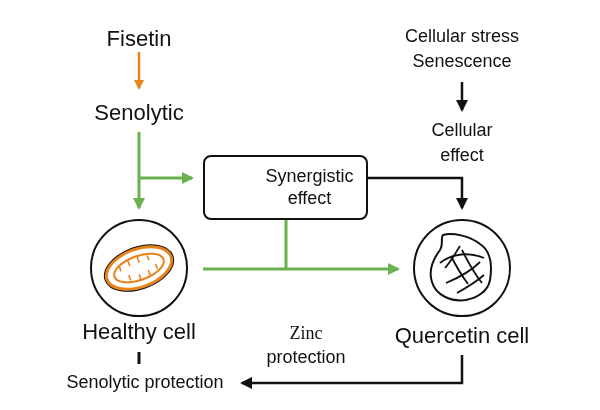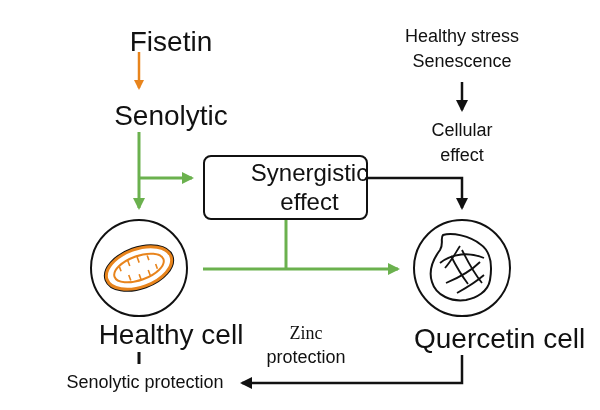--- a/index.html
+++ b/index.html
@@ -1,20 +1,20 @@
 <!DOCTYPE html>
 <html><head>
 <meta charset="utf-8">
 <style>
   html, body { margin:0; padding:0; background:#ffffff; }
   body { width:600px; height:410px; position:relative; overflow:hidden; font-family:"Liberation Sans", sans-serif; color:#111; }
   .lbl { position:absolute; text-align:center; white-space:nowrap; line-height:1.15; }
-  .big { font-size:28px;margin-left:32px; }
+  .big { font-size:22px; }
   .mid { font-size:18px; }
-  .syn-box { position:absolute; left:203px; top:155px; width:165px; height:65px; border:2px solid #111; border-radius:8px; box-sizing:border-box; display:flex; flex-direction:column; align-items:center; justify-content:center; font-size:24px; line-height:1.2; background:#fff;padding-left:48px; }
+  .syn-box { position:absolute; left:203px; top:155px; width:165px; height:65px; border:2px solid #111; border-radius:8px; box-sizing:border-box; display:flex; flex-direction:column; align-items:center; justify-content:center; font-size:18px; line-height:1.2; background:#fff;padding-left:48px; }
   svg.wires { position:absolute; left:0; top:0; }
 </style>
 </head>
 <body>
 
 <svg class="wires" width="600" height="410" viewBox="0 0 600 410">
   <defs>
     <marker id="ao" markerWidth="10" markerHeight="10" refX="8" refY="5" orient="auto" markerUnits="userSpaceOnUse">
         <path d="M0,0 L10,5 L0,10 z" fill="#E8841C"></path>
       </marker>
@@ -62,21 +62,21 @@
       <path d="M451,256 C456,266 462,276 468,284" fill="none" stroke="#111" stroke-width="1.8"></path>
       <path d="M462,250 C467,260 473,272 482,283" fill="none" stroke="#111" stroke-width="1.8"></path>
       <path d="M445,268 C452,260 456,252 460,246" fill="none" stroke="#111" stroke-width="1.8"></path>
     </g>
   </g>
 </svg>
 
 <div class="lbl big" style="left:89px; top:26px; width:100px;">Fisetin</div>
 <div class="lbl big" style="left:69px; top:100px; width:140px;">Senolytic</div>
 
-<div class="lbl mid" style="left:382px; top:26px; width:160px;">Healthy stress</div>
+<div class="lbl mid" style="left:382px; top:26px; width:160px;">Cellular stress</div>
 <div class="lbl mid" style="left:382px; top:51px; width:160px;text-align:center;">Senescence</div>
 
 <div class="lbl mid" style="left:402px; top:120px; width:120px;">Cellular</div>
 <div class="lbl mid" style="left:402px; top:145px; width:120px;">effect</div>
 
 <div class="syn-box">
   <span>Synergistic</span>
   <span>effect</span>
 </div>
 

